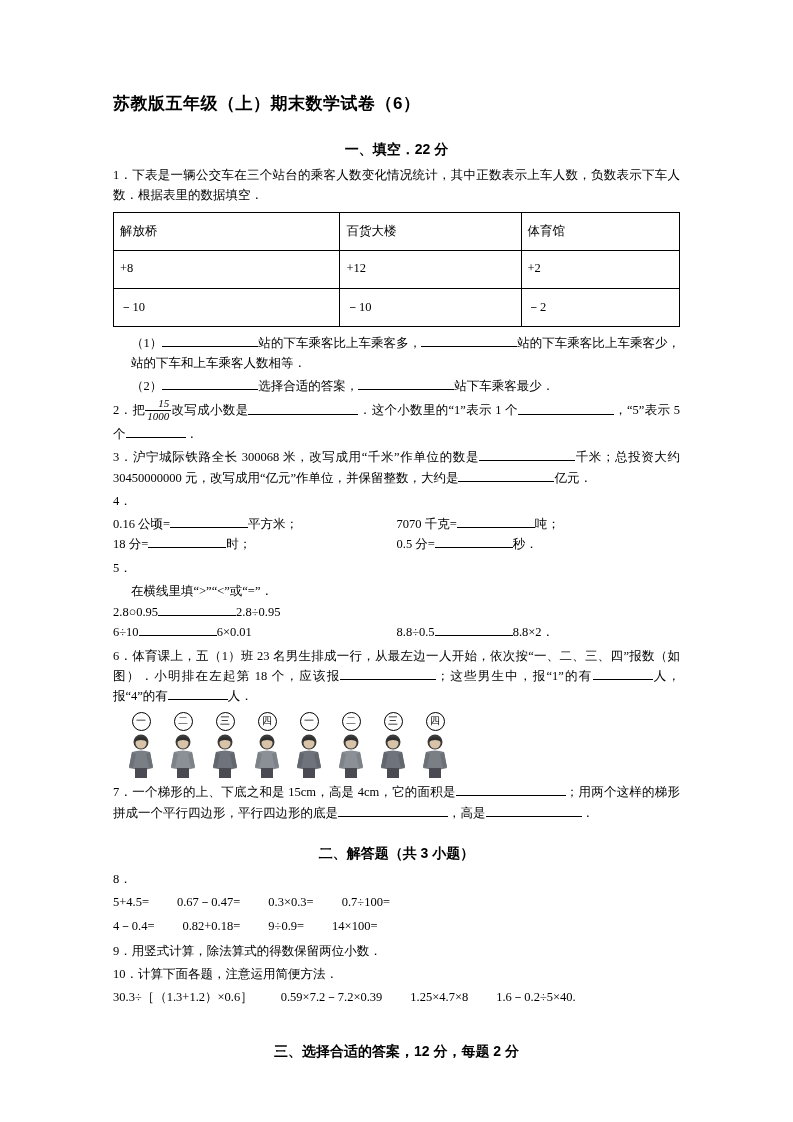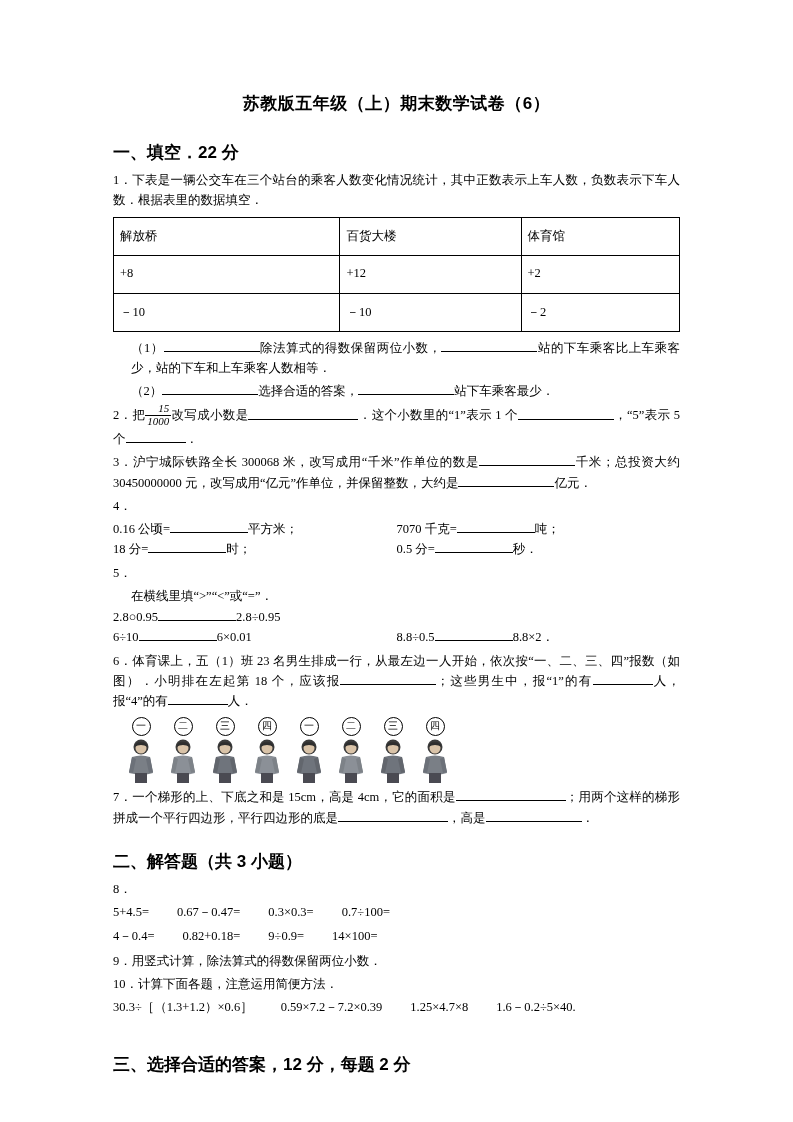--- a/index.html
+++ b/index.html
@@ -25,30 +25,31 @@
   }
   .content {
     position: absolute;
     left: 113px;
     top: 92px;
     width: 567px;
   }
   h1.title {
     font-size: 17px;
     font-weight: bold;
-    text-align: center;
+    text-align: left;
     margin: 0 0 26px 0;
     letter-spacing: 0.5px;
     font-family: "Liberation Sans", "DejaVu Sans", sans-serif;
   }
   .sec-head {
-    font-size: 17px;
+    font-size: 14px;
     font-weight: bold;
     margin: 18px 0 6px 0;
     font-family: "Liberation Sans", "DejaVu Sans", sans-serif;
+    text-align: center;
   }
   .q {
     font-size: 12.5px;
     line-height: 1.62;
     margin: 3px 0;
     text-align: justify;
   }
   .q-indent {
     margin-left: 18px;
   }
@@ -159,21 +160,21 @@
       </tr>
       <tr>
         <td class="c1">－10</td>
         <td class="c2">－10</td>
         <td class="c3">－2</td>
       </tr>
     </tbody>
       </table>
 
     <div class="q q-indent">
-      <span>（1）</span><span class="blank b-l"></span><span>除法算式的得数保留两位小数，</span><span class="blank b-l"></span><span>站的下车乘客比上车乘客少，站的下车和上车乘客人数相等．</span>
+      <span>（1）</span><span class="blank b-l"></span><span>站的下车乘客比上车乘客多，</span><span class="blank b-l"></span><span>站的下车乘客比上车乘客少，站的下车和上车乘客人数相等．</span>
     </div>
 
     <div class="q q-indent">
       <span>（2）</span><span class="blank b-l"></span><span>选择合适的答案，</span><span class="blank b-l"></span><span>站下车乘客最少．</span>
     </div>
 
     <div class="q">
       <span>2．把</span><span class="frac"><span class="num">15</span><span class="den">1000</span></span><span>改写成小数是</span><span class="blank b-xl"></span><span>．这个小数里的“1”表示 1 个</span><span class="blank b-l"></span><span>，“5”表示 5 个</span><span class="blank b-s"></span><span>．</span>
     </div>
 

